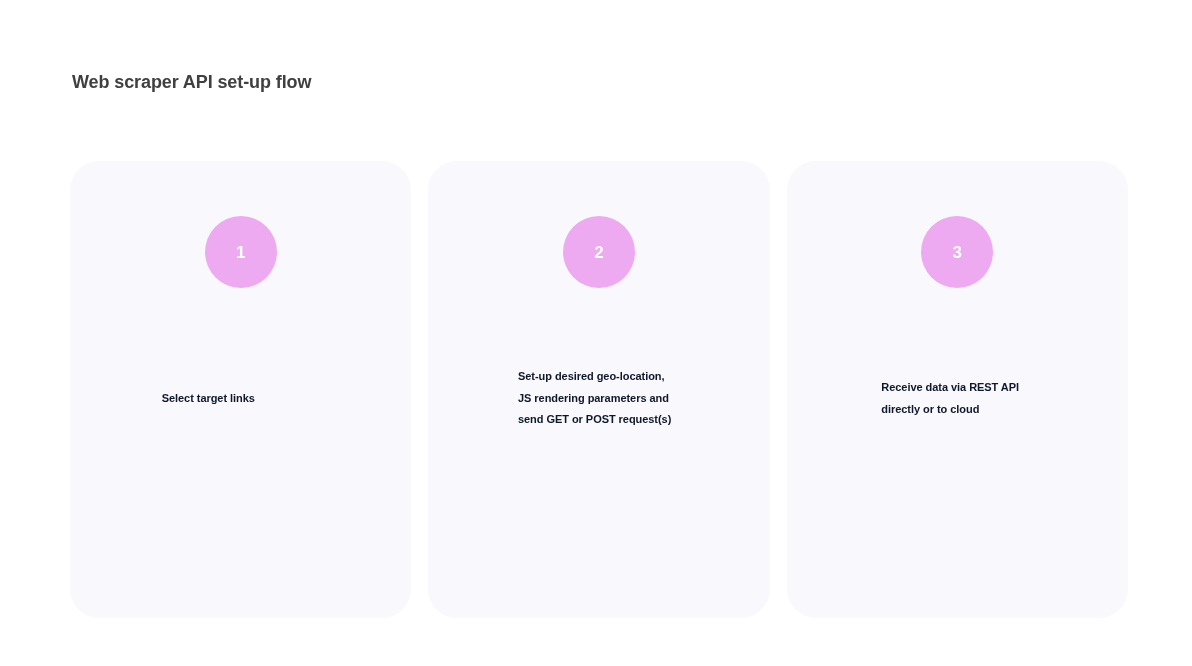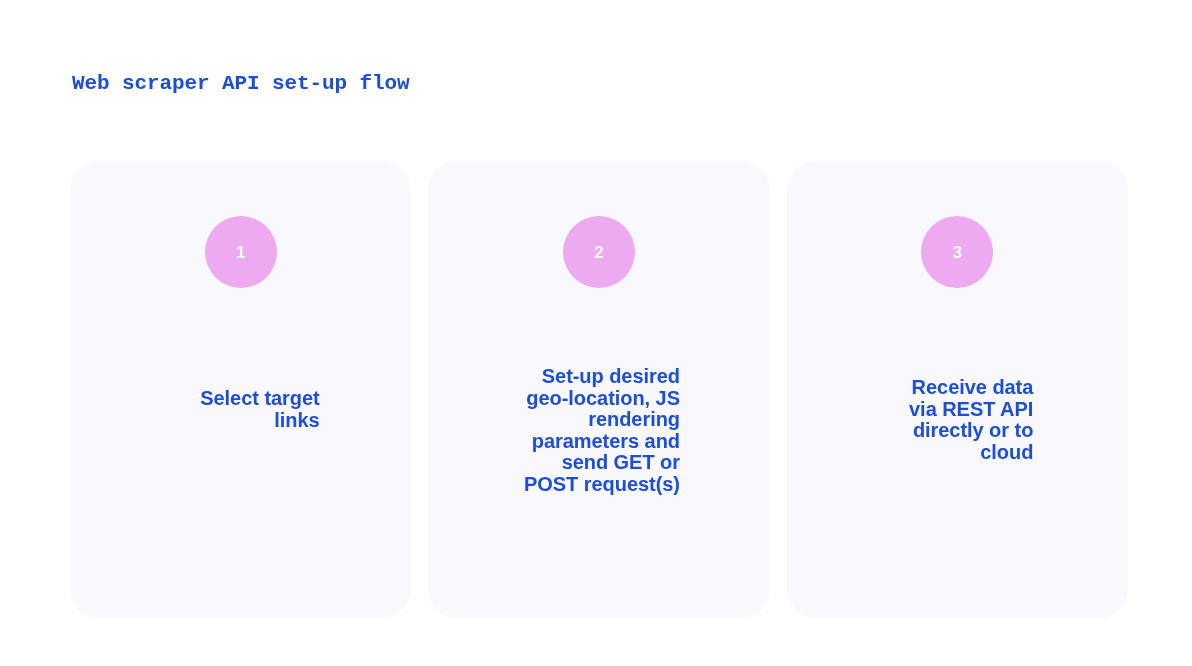--- a/index.html
+++ b/index.html
@@ -12,26 +12,25 @@
     background: #ffffff;
     font-family: "Liberation Sans", sans-serif;
     overflow: hidden;
     position: relative;
   }
 
   .page-title {
     position: absolute;
     left: 72px;
     top: 72px;
-    font-size: 21px;
+    font-size: 18px;
     font-weight: bold;
-    color: #1d4ed8;
+    color: #404040;
     letter-spacing: -0.1px;
     white-space: nowrap;
-    font-family: Liberation Mono, monospace;
   }
 
   .cards-row {
     position: absolute;
     left: 70px;
     top: 161px;
     width: 1058px;
     height: 457px;
     display: flex;
     flex-direction: row;
@@ -61,24 +60,24 @@
   }
 
   .step-badge-number {
     color: #ffffff;
     font-size: 17px;
     font-weight: bold;
     line-height: 1;
   }
 
   .step-text {
-    font-size: 20px;
+    font-size: 11px;
     font-weight: bold;
-    color: #1d4ed8;
-    text-align: right;
+    color: #0f172a;
+    text-align: left;
     line-height: 21.5px;
     width: 158px;
     letter-spacing: -0.05px;
   }
 
   
   .step-card.card-1 .step-text { margin-top: 100px; }
   .step-card.card-2 .step-text { margin-top: 78px; width: 162px; }
   .step-card.card-3 .step-text { margin-top: 89px; width: 152px; }
 </style>

